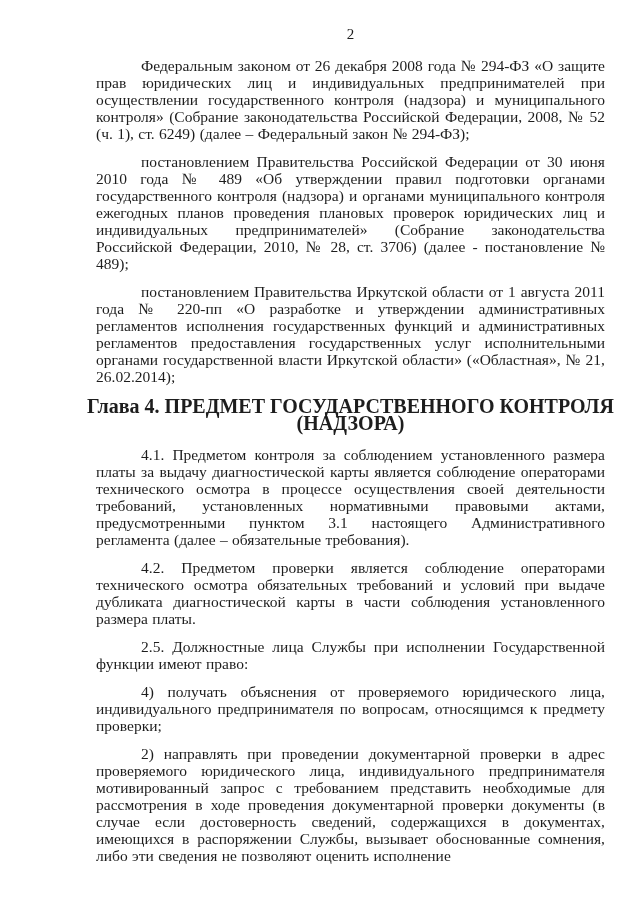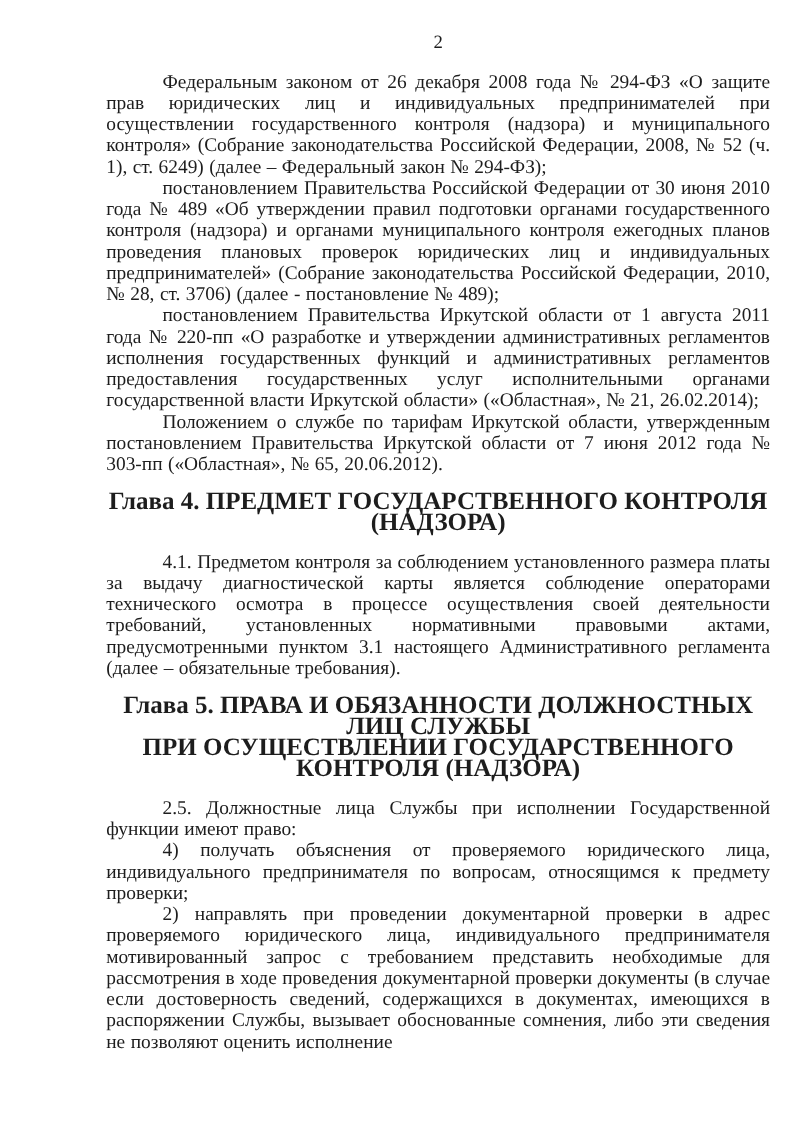--- a/index.html
+++ b/index.html
@@ -24,21 +24,21 @@
     padding-top: 26px;
     box-sizing: content-box;
   }
   .page-number {
     margin: 0 0 14px 0;
     text-align: center;
     font-size: 15px;
     line-height: 17px;
   }
   p.body-paragraph {
-    margin: 0;
+    margin: 11px;
     font-size: 15.5px;
     line-height: 17px;
     text-align: justify;
     text-indent: 45px;
     word-spacing: 0.5px;
   }
   h2.heading {
     margin: 13px 0 14px 0;
     font-size: 20px;
     line-height: 17px;
@@ -50,23 +50,21 @@
 </head>
 <body>
 
 <div class="page">
   <div class="content">
     <div class="page-number">2</div>
     <div>
         <p class="body-paragraph">Федеральным законом от 26 декабря 2008 года № 294-ФЗ «О защите прав юридических лиц и индивидуальных предпринимателей при осуществлении государственного контроля (надзора) и муниципального контроля» (Собрание законодательства Российской Федерации, 2008, № 52 (ч. 1), ст. 6249) (далее – Федеральный закон № 294-ФЗ);</p>
         <p class="body-paragraph">постановлением Правительства Российской Федерации от 30 июня 2010 года № 489 «Об утверждении правил подготовки органами государственного контроля (надзора) и органами муниципального контроля ежегодных планов проведения плановых проверок юридических лиц и индивидуальных предпринимателей» (Собрание законодательства Российской Федерации, 2010, № 28, ст. 3706) (далее - постановление № 489);</p>
         <p class="body-paragraph">постановлением Правительства Иркутской области от 1 августа 2011 года № 220-пп «О разработке и утверждении административных регламентов исполнения государственных функций и административных регламентов предоставления государственных услуг исполнительными органами государственной власти Иркутской области» («Областная», № 21, 26.02.2014);</p>
-        <p class="body-paragraph">Положением о службе по тарифам Иркутской области, утвержденным постановлением Правительства Иркутской области от 7 июня 2012 года № 303-пп («Областная», № 65, 20.06.2012).</p>
         <h2 class="heading">Глава 4. ПРЕДМЕТ ГОСУДАРСТВЕННОГО КОНТРОЛЯ (НАДЗОРА)</h2>
         <p class="body-paragraph">4.1. Предметом контроля за соблюдением установленного размера платы за выдачу диагностической карты является соблюдение операторами технического осмотра в процессе осуществления своей деятельности требований, установленных нормативными правовыми актами, предусмотренными пунктом 3.1 настоящего Административного регламента (далее – обязательные требования).</p>
-        <h2 class="heading">Глава 5. ПРАВА И ОБЯЗАННОСТИ ДОЛЖНОСТНЫХ ЛИЦ СЛУЖБЫ
-ПРИ ОСУЩЕСТВЛЕНИИ ГОСУДАРСТВЕННОГО КОНТРОЛЯ (НАДЗОРА)</h2>
+        <p class="body-paragraph">4.2. Предметом проверки является соблюдение операторами технического осмотра обязательных требований и условий при выдаче дубликата диагностической карты в части соблюдения установленного размера платы.</p>
         <p class="body-paragraph">2.5. Должностные лица Службы при исполнении Государственной функции имеют право:</p>
         <p class="body-paragraph">4) получать объяснения от проверяемого юридического лица, индивидуального предпринимателя по вопросам, относящимся к предмету проверки;</p>
         <p class="body-paragraph">2) направлять при проведении документарной проверки в адрес проверяемого юридического лица, индивидуального предпринимателя мотивированный запрос с требованием представить необходимые для рассмотрения в ходе проведения документарной проверки документы (в случае если достоверность сведений, содержащихся в документах, имеющихся в распоряжении Службы, вызывает обоснованные сомнения, либо эти сведения не позволяют оценить исполнение</p>
       </div>
   </div>
 </div>
 
 </body></html>

